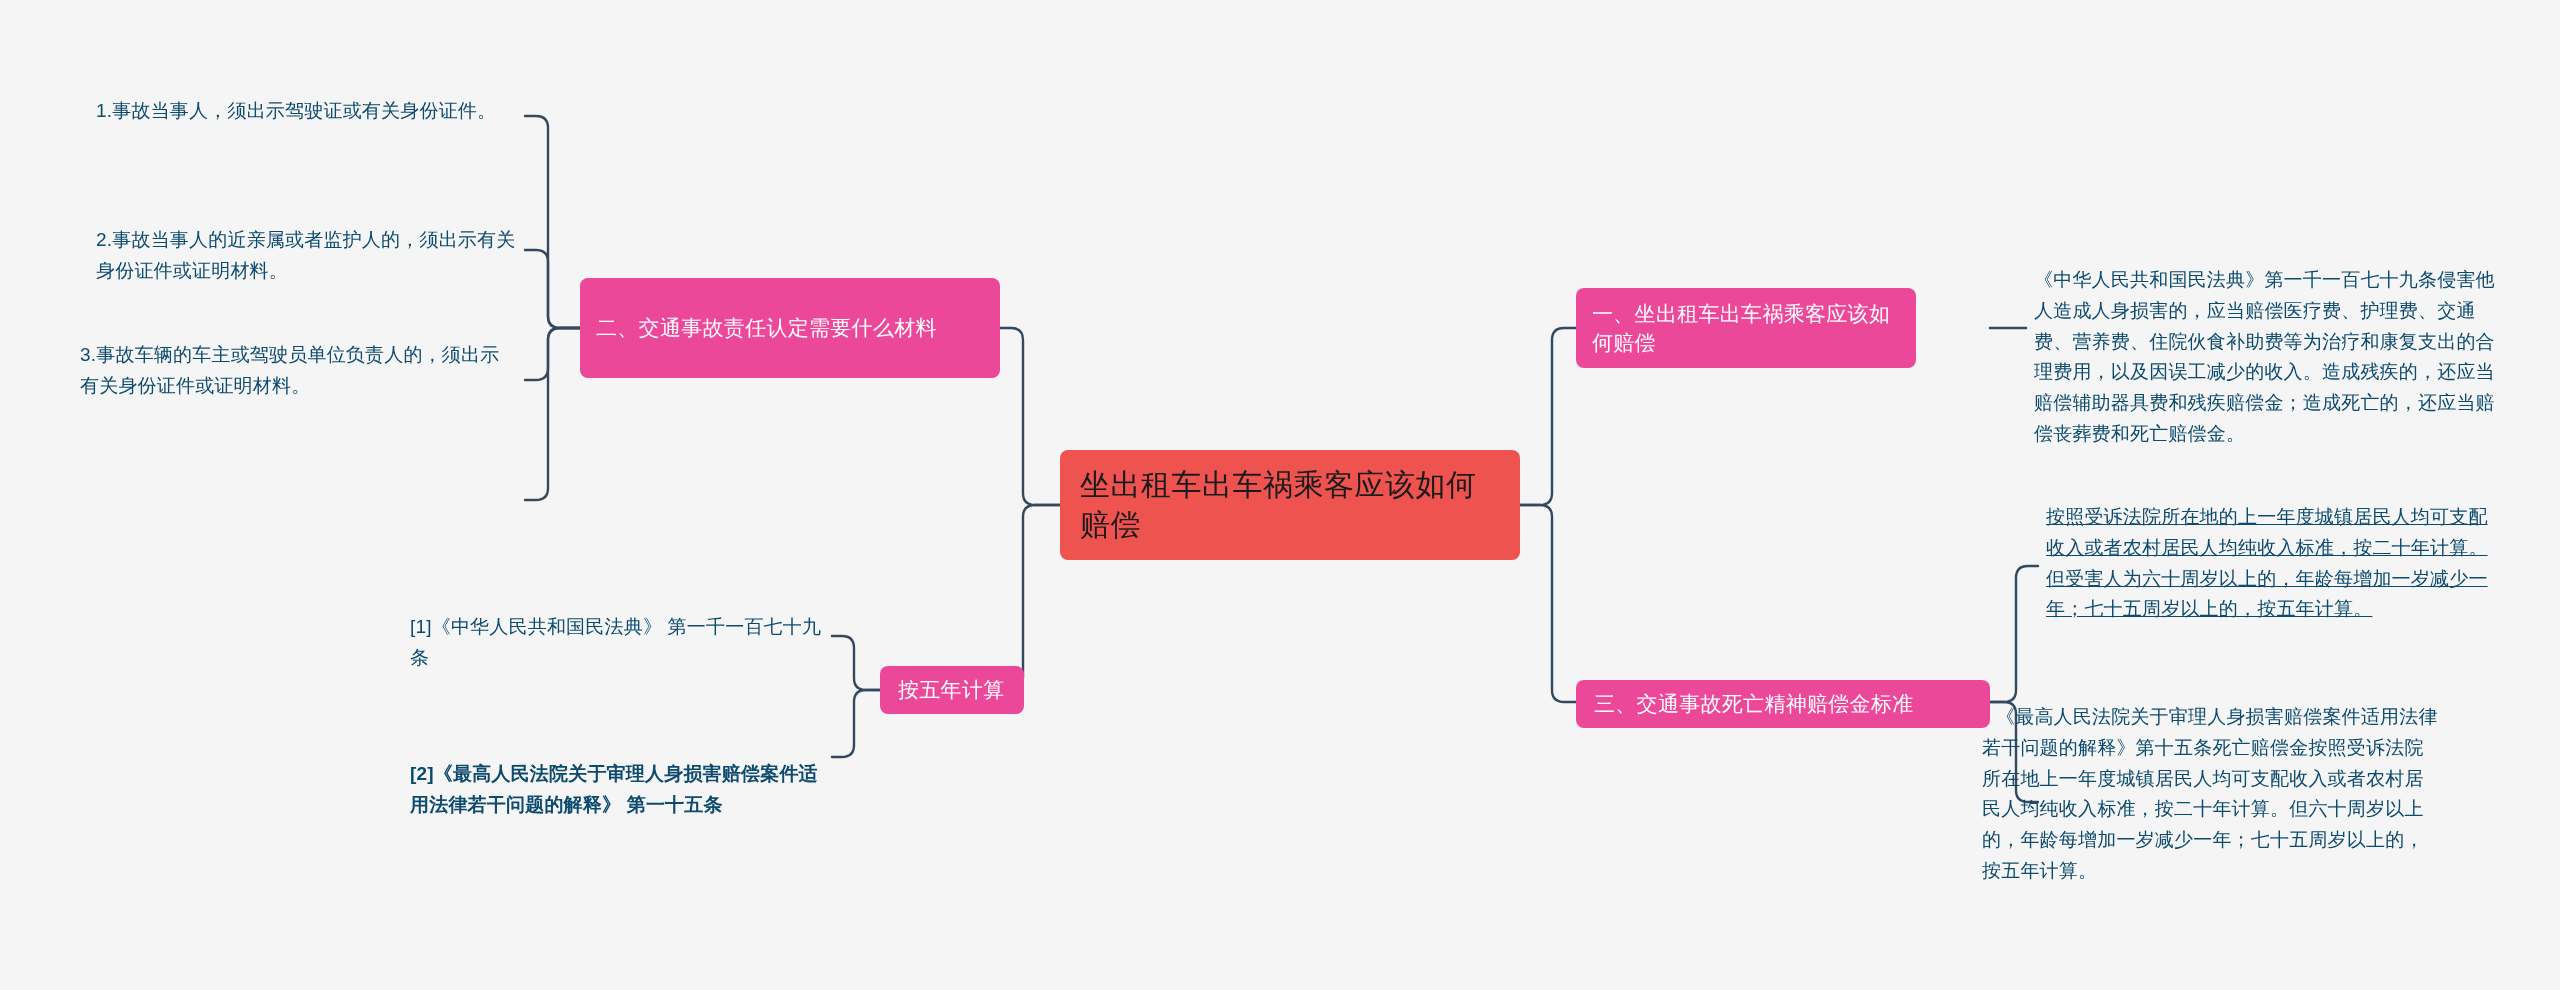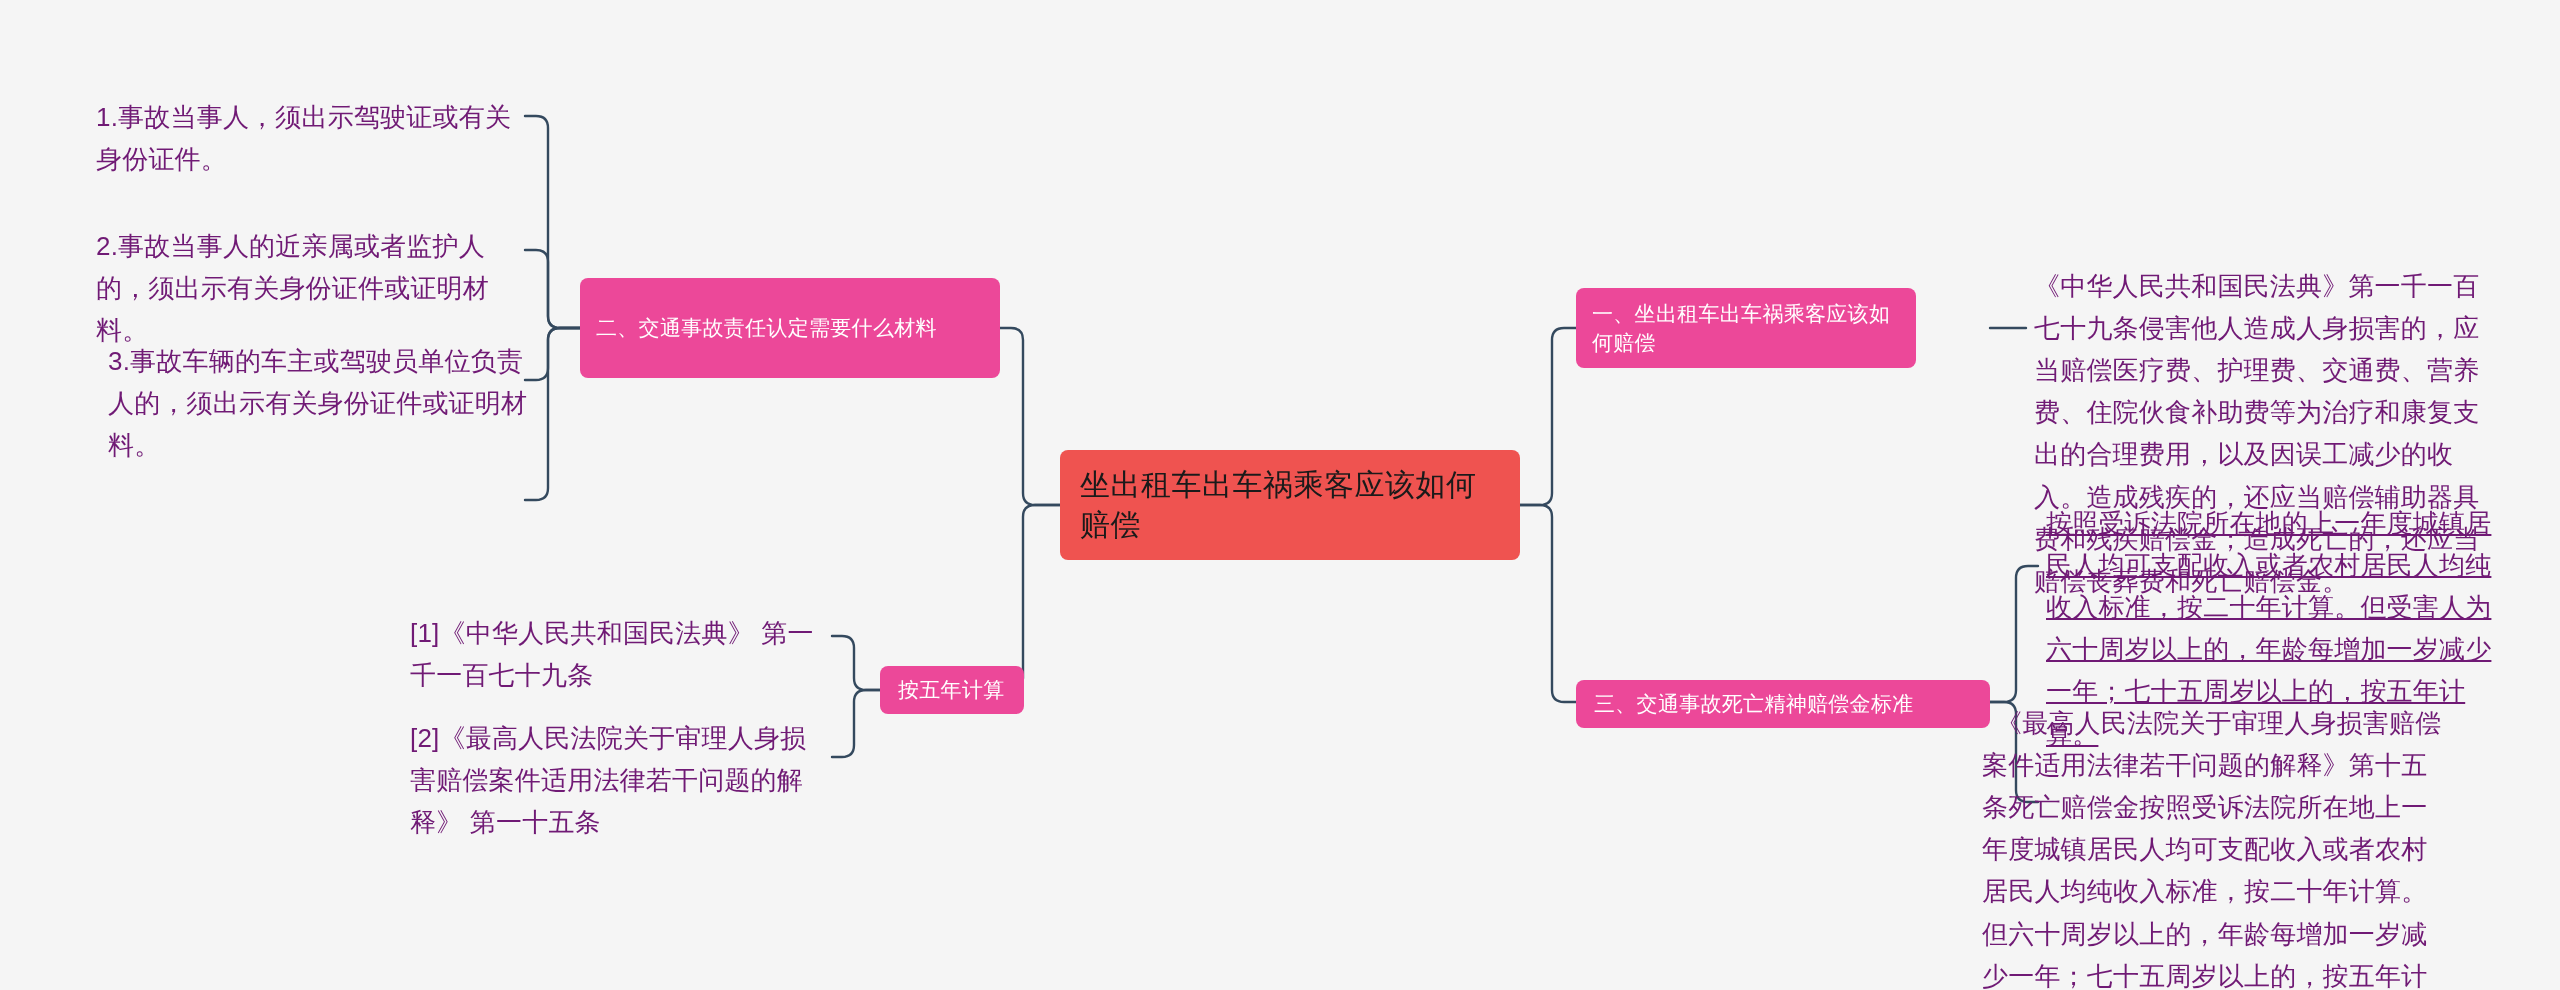--- a/index.html
+++ b/index.html
@@ -65,23 +65,23 @@
 
   .branch-node.small {
     font-size: 21px;
     padding: 11px 18px;
     justify-content: flex-start;
   }
 
   
   .leaf-text {
     position: absolute;
-    font-size: 26px;
+    font-size: 19px;
     line-height: 1.62;
-    color: #701a75;
+    color: #0c4a6e;
     letter-spacing: 0.2px;
     box-sizing: border-box;
   }
   .leaf-text.hang {
     text-indent: 14px;
   }
 </style>
 </head>
 <body>
 
@@ -118,30 +118,30 @@
   </div>
 
   <div class="node branch-node" style="left:580px; top:278px; width:420px; height:100px;">
     <span>二、交通事故责任认定需要什么材料</span>
   </div>
 
   <div class="leaf-text" style="left:96px; top:96px; width:430px;">1.事故当事人，须出示驾驶证或有关身份证件。</div>
 
   <div class="leaf-text" style="left:96px; top:225px; width:430px;">2.事故当事人的近亲属或者监护人的，须出示有关身份证件或证明材料。</div>
 
-  <div class="leaf-text" style="left:108px; top:340px; width:430px;">3.事故车辆的车主或驾驶员单位负责人的，须出示有关身份证件或证明材料。</div>
+  <div class="leaf-text" style="left:80px; top:340px; width:430px;">3.事故车辆的车主或驾驶员单位负责人的，须出示有关身份证件或证明材料。</div>
 
 
   <div class="node branch-node small" style="left:880px; top:666px; width:144px; height:48px;">
     <span>按五年计算</span>
   </div>
 
   <div class="leaf-text" style="left:410px; top:612px; width:420px;">[1]《中华人民共和国民法典》 第一千一百七十九条</div>
 
-  <div class="leaf-text" style="left:410px; top:717px; width:420px;">[2]《最高人民法院关于审理人身损害赔偿案件适用法律若干问题的解释》 第一十五条</div>
+  <div class="leaf-text" style="left:410px; top:759px; width:420px;font-weight:bold;">[2]《最高人民法院关于审理人身损害赔偿案件适用法律若干问题的解释》 第一十五条</div>
 
   <div class="node branch-node" style="left:1576px; top:288px; width:340px; height:80px;">
     <span>一、坐出租车出车祸乘客应该如何赔偿</span>
   </div>
 
   <div class="leaf-text" style="left:2034px; top:265px; width:470px;">《中华人民共和国民法典》第一千一百七十九条侵害他人造成人身损害的，应当赔偿医疗费、护理费、交通费、营养费、住院伙食补助费等为治疗和康复支出的合理费用，以及因误工减少的收入。造成残疾的，还应当赔偿辅助器具费和残疾赔偿金；造成死亡的，还应当赔偿丧葬费和死亡赔偿金。</div>
 
   <div class="node branch-node small" style="left:1576px; top:680px; width:414px; height:48px;">
     <span>三、交通事故死亡精神赔偿金标准</span>
   </div>

